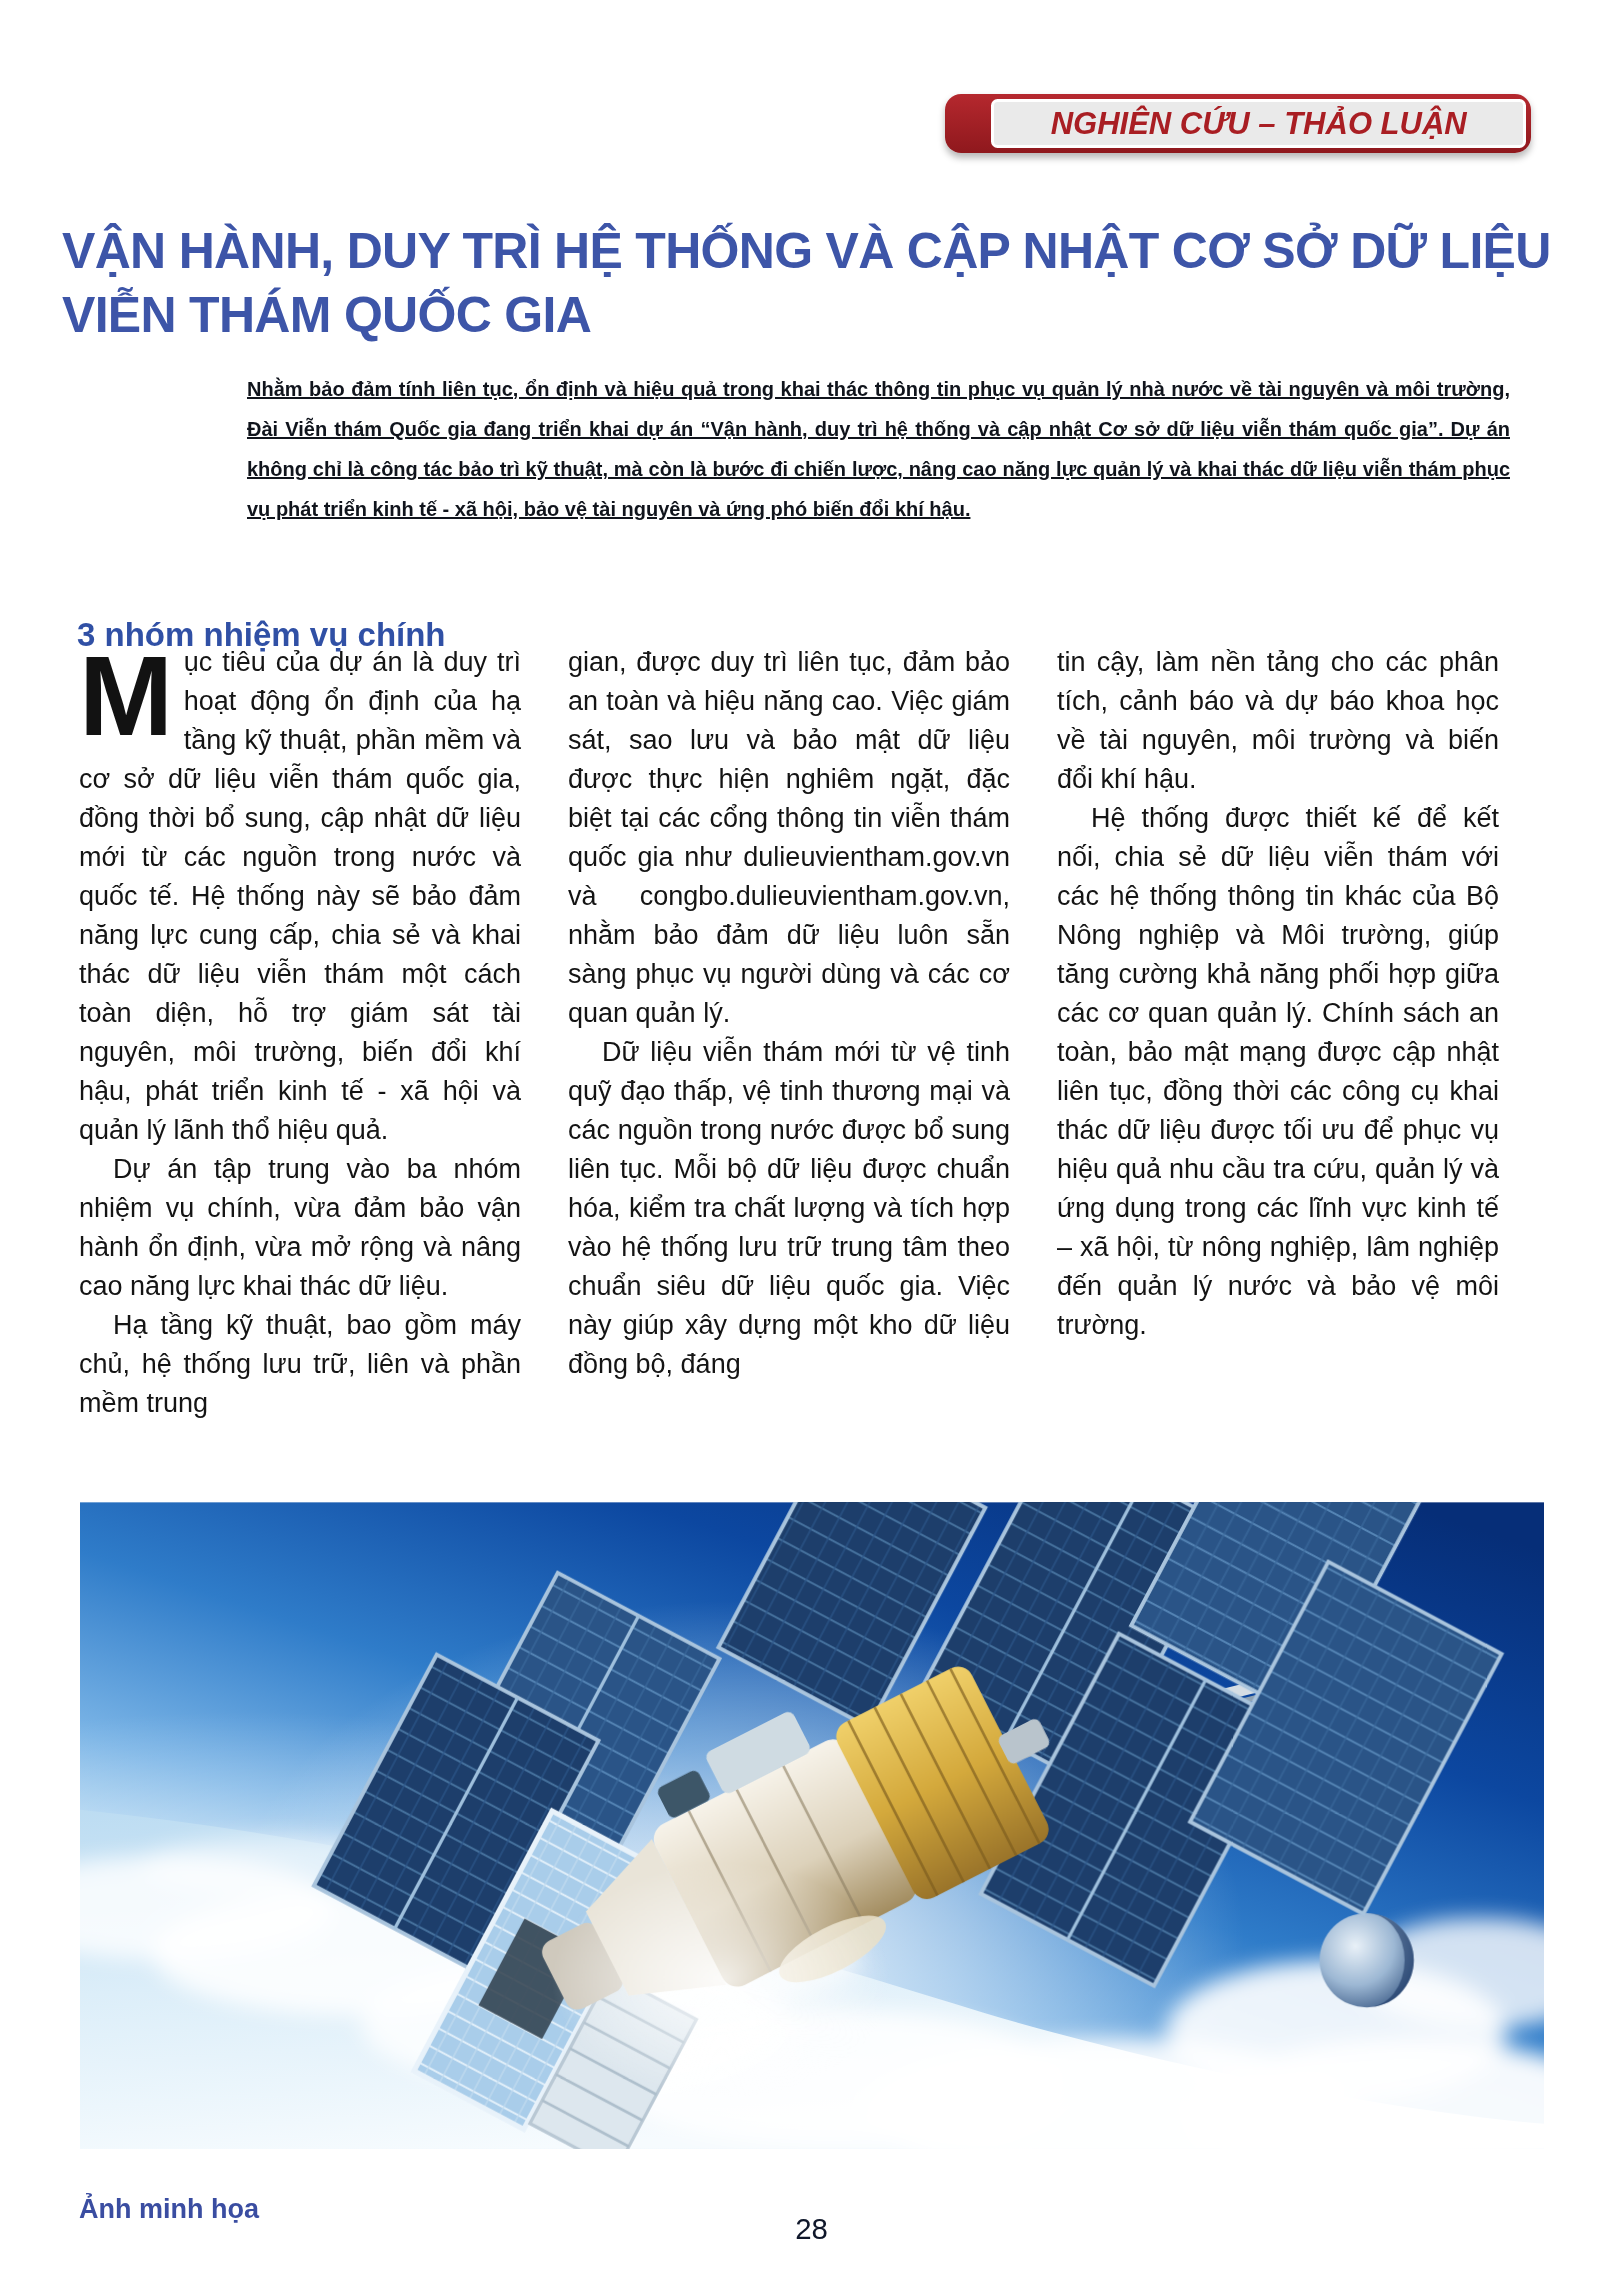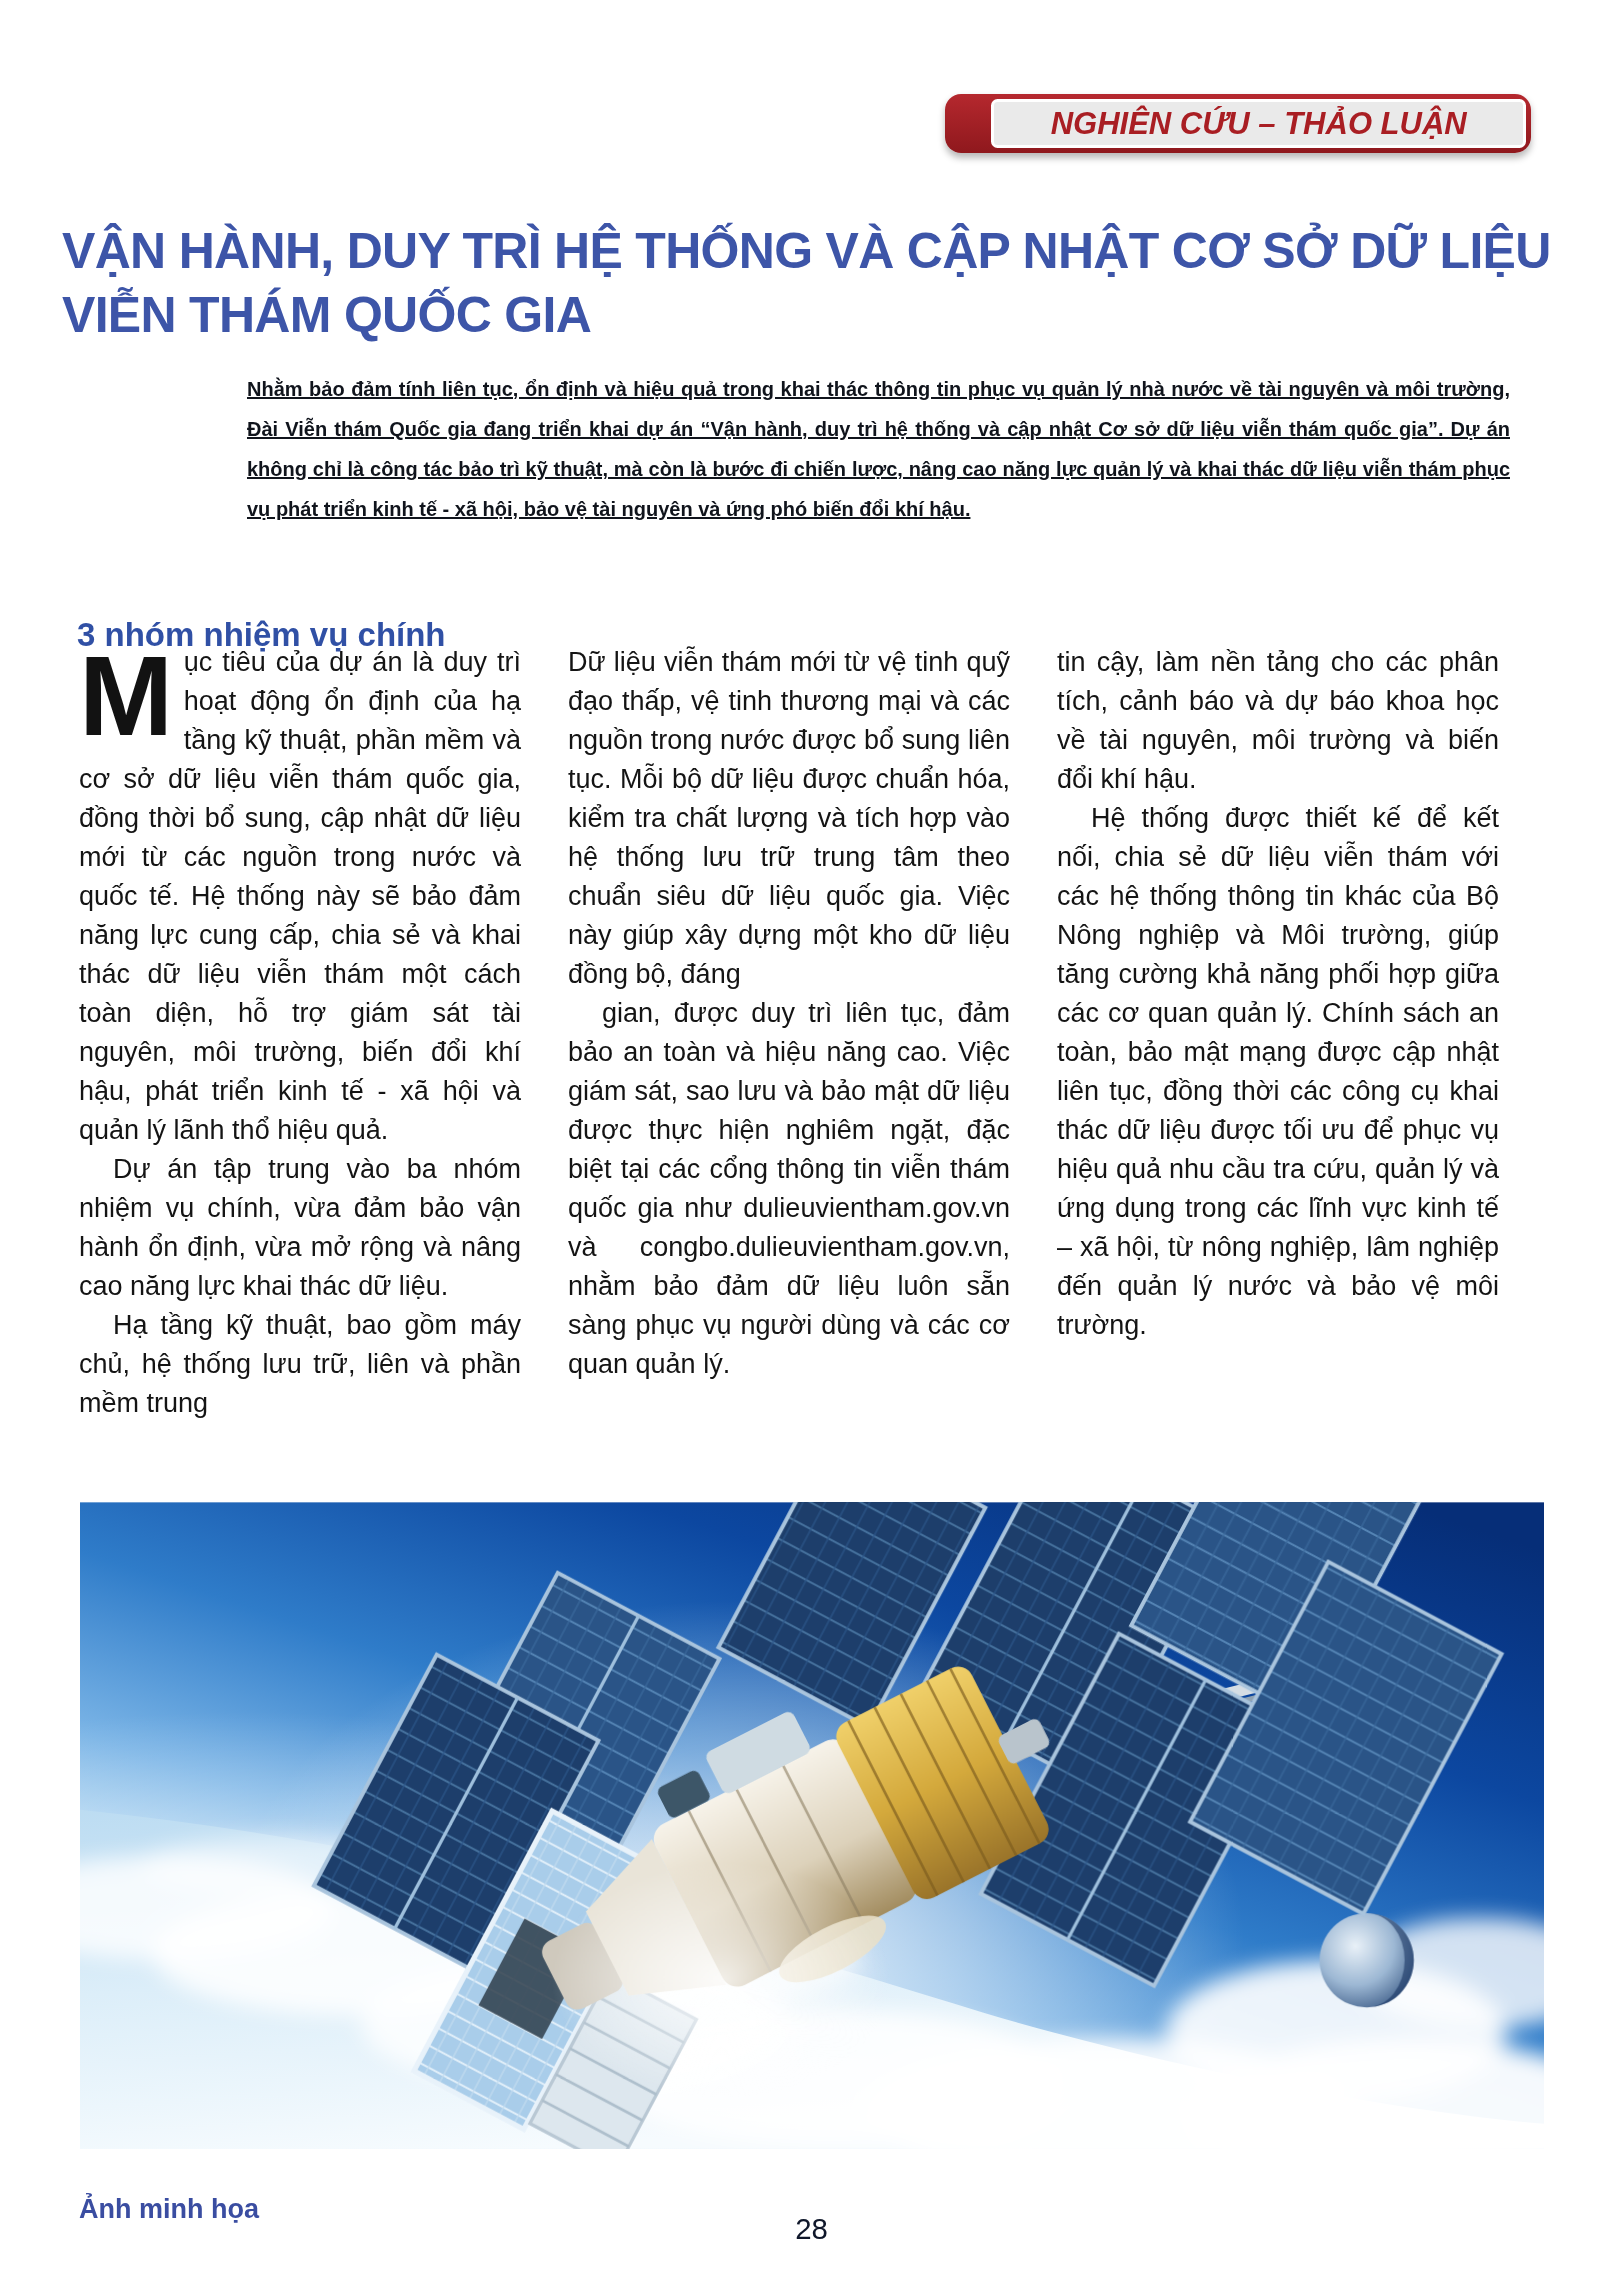--- a/index.html
+++ b/index.html
@@ -80,22 +80,22 @@
 
   <h2 class="section-heading">3 nhóm nhiệm vụ chính</h2>
 
   <div class="columns">
     <div class="col">
       <p><span class="dropcap">M</span><span>ục tiêu của dự án là duy trì hoạt động ổn định của hạ tầng kỹ thuật, phần mềm và cơ sở dữ liệu viễn thám quốc gia, đồng thời bổ sung, cập nhật dữ liệu mới từ các nguồn trong nước và quốc tế. Hệ thống này sẽ bảo đảm năng lực cung cấp, chia sẻ và khai thác dữ liệu viễn thám một cách toàn diện, hỗ trợ giám sát tài nguyên, môi trường, biến đổi khí hậu, phát triển kinh tế - xã hội và quản lý lãnh thổ hiệu quả.</span></p>
       <p>Dự án tập trung vào ba nhóm nhiệm vụ chính, vừa đảm bảo vận hành ổn định, vừa mở rộng và nâng cao năng lực khai thác dữ liệu.</p>
       <p>Hạ tầng kỹ thuật, bao gồm máy chủ, hệ thống lưu trữ, liên và phần mềm trung</p>
     </div>
     <div class="col">
+      <p>gian, được duy trì liên tục, đảm bảo an toàn và hiệu năng cao. Việc giám sát, sao lưu và bảo mật dữ liệu được thực hiện nghiêm ngặt, đặc biệt tại các cổng thông tin viễn thám quốc gia như dulieuvientham.gov.vn và congbo.dulieuvientham.gov.vn, nhằm bảo đảm dữ liệu luôn sẵn sàng phục vụ người dùng và các cơ quan quản lý.</p>
       <p>Dữ liệu viễn thám mới từ vệ tinh quỹ đạo thấp, vệ tinh thương mại và các nguồn trong nước được bổ sung liên tục. Mỗi bộ dữ liệu được chuẩn hóa, kiểm tra chất lượng và tích hợp vào hệ thống lưu trữ trung tâm theo chuẩn siêu dữ liệu quốc gia. Việc này giúp xây dựng một kho dữ liệu đồng bộ, đáng</p>
-      <p>gian, được duy trì liên tục, đảm bảo an toàn và hiệu năng cao. Việc giám sát, sao lưu và bảo mật dữ liệu được thực hiện nghiêm ngặt, đặc biệt tại các cổng thông tin viễn thám quốc gia như dulieuvientham.gov.vn và congbo.dulieuvientham.gov.vn, nhằm bảo đảm dữ liệu luôn sẵn sàng phục vụ người dùng và các cơ quan quản lý.</p>
     </div>
     <div class="col">
       <p>tin cậy, làm nền tảng cho các phân tích, cảnh báo và dự báo khoa học về tài nguyên, môi trường và biến đổi khí hậu.</p>
       <p>Hệ thống được thiết kế để kết nối, chia sẻ dữ liệu viễn thám với các hệ thống thông tin khác của Bộ Nông nghiệp và Môi trường, giúp tăng cường khả năng phối hợp giữa các cơ quan quản lý. Chính sách an toàn, bảo mật mạng được cập nhật liên tục, đồng thời các công cụ khai thác dữ liệu được tối ưu để phục vụ hiệu quả nhu cầu tra cứu, quản lý và ứng dụng trong các lĩnh vực kinh tế – xã hội, từ nông nghiệp, lâm nghiệp đến quản lý nước và bảo vệ môi trường.</p>
     </div>
   </div>
 
   <div class="photo">
     <svg width="1464" height="647" viewBox="0 0 2238 988" xmlns="http://www.w3.org/2000/svg" role="img">
       <defs>

